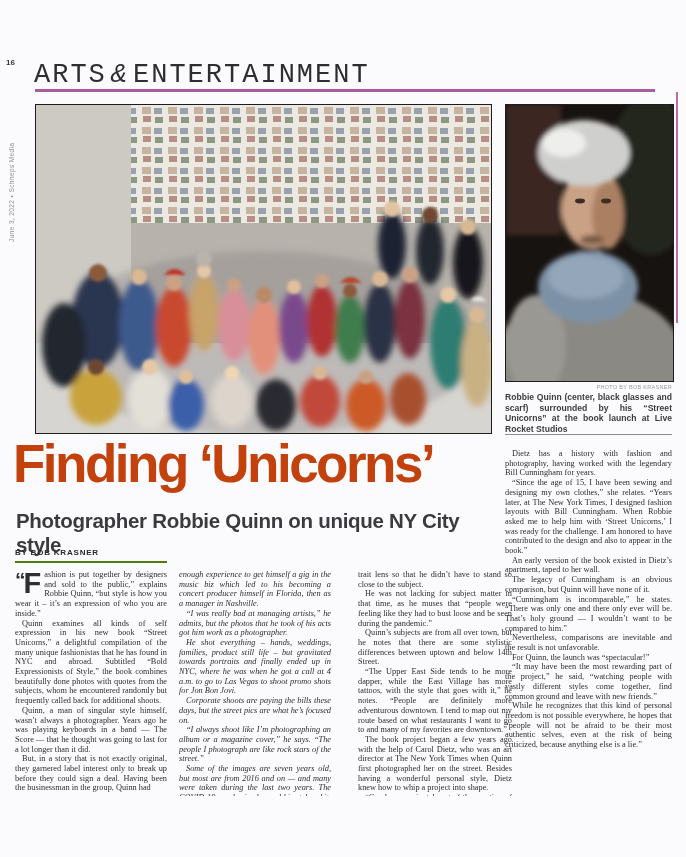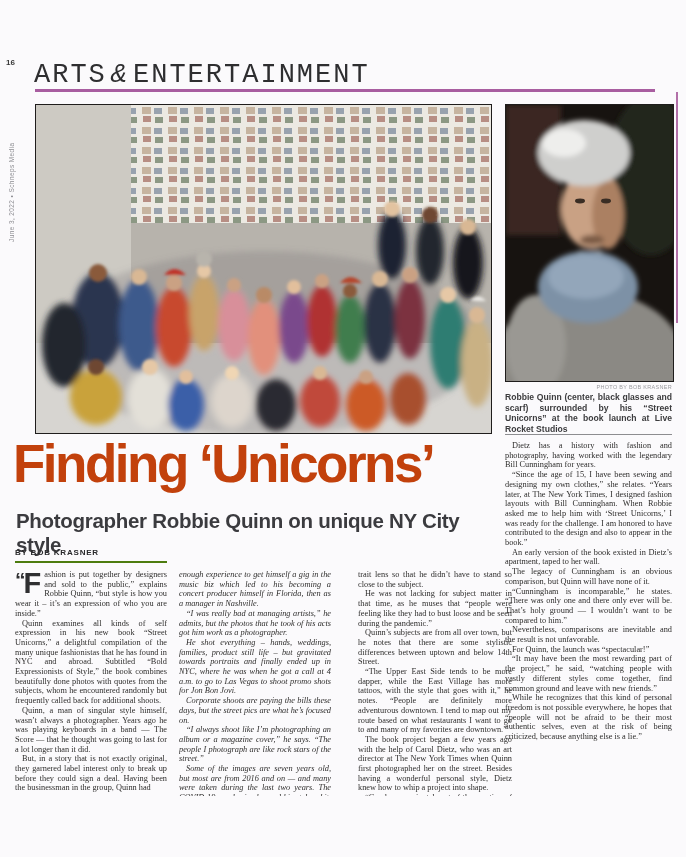--- a/index.html
+++ b/index.html
@@ -44,21 +44,21 @@
                border-bottom:2px solid #4d7c0f;padding-bottom:4px;}
 
   .bodycol{font-size:8.3px;line-height:9.7px;text-align:justify;overflow:hidden;
                color:#2e2d2c;}
   .bodycol p{margin:0;text-indent:7px;}
   .bodycol p:first-child{text-indent:0;}
   .col-1{left:15px;top:570px;width:152px;height:226px;}
   .col-2{left:179px;top:570px;width:152px;height:226px;font-style:italic;}
   .col-3{left:343px;top:570px;width:154px;height:226px;margin-left:15px;}
   .col-right{left:505px;top:441px;width:167px;height:364px;}
-  .col-right p:first-child{text-indent:7px;}
+  .col-right p:first-child{text-indent:7px;margin-top:8px;}
   .outro{font-style:italic;}
 
   .lead-block{float:left;font-family:"Liberation Sans",sans-serif;font-weight:bold;
                color:#2f2f31;line-height:.78;padding:2px 3px 0 0;}
   .lead-quote{font-size:21px;vertical-align:6px;letter-spacing:-2px;}
   .drop-cap{font-size:29px;}
 </style>
 </head>
 <body>
 

